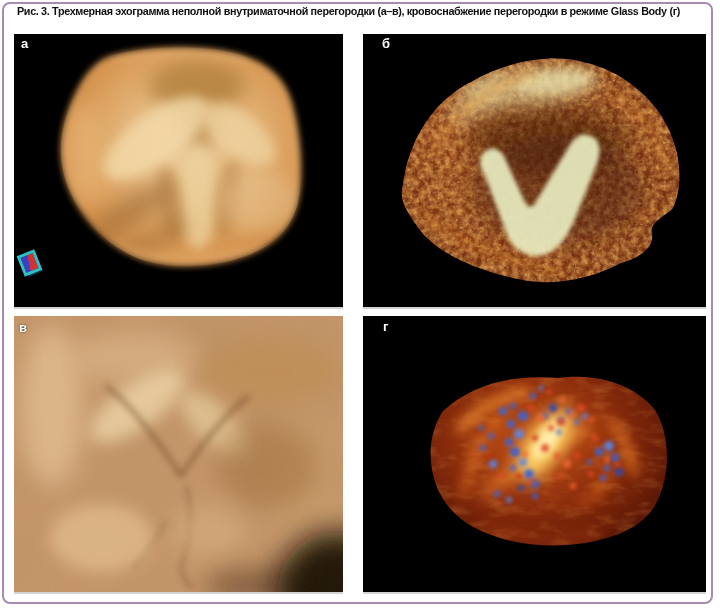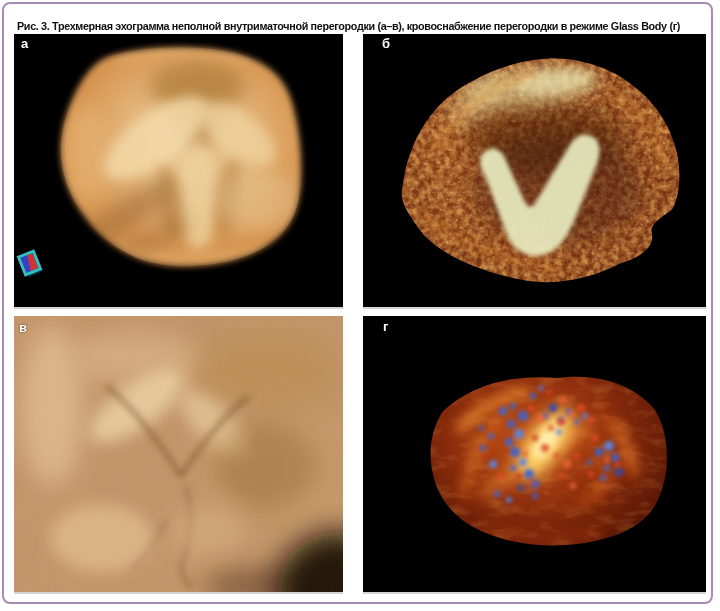--- a/index.html
+++ b/index.html
@@ -1,19 +1,19 @@
 <!DOCTYPE html>
 <html><head>
 <meta charset="utf-8">
 <style>
   html,body{margin:0;padding:0;width:720px;height:611px;background:#ffffff;overflow:hidden;
     font-family:"Liberation Sans",sans-serif;}
   .frame{position:absolute;left:2px;top:2px;width:711px;height:602px;border:2px solid #a88bb2;
     border-radius:8px;background:#ffffff;box-sizing:border-box;}
-  .caption{position:absolute;left:17px;top:20px;width:690px;font-weight:bold;font-size:10.8px;
+  .caption{position:absolute;left:17px;top:5px;width:690px;font-weight:bold;font-size:10.8px;
     letter-spacing:-0.35px;color:#101010;white-space:nowrap;}
   .panel{position:absolute;background:#000;overflow:hidden;box-shadow:0 2px 0 rgba(130,130,130,.35);}
   #panel-a{left:14px;top:34px;width:329px;height:273px;}
   #panel-b{left:363px;top:34px;width:343px;height:273px;}
   #panel-c{left:14px;top:316px;width:329px;height:276px;}
   #panel-d{left:363px;top:316px;width:343px;height:276px;}
   .panel svg{position:absolute;left:0;top:0;width:100%;height:100%;}
   .plabel{position:absolute;left:7px;top:2px;color:#ffffff;font-weight:bold;font-size:13px;
     text-shadow:0 0 2px rgba(0,0,0,.8);}
   #panel-b .plabel{left:19px;}

